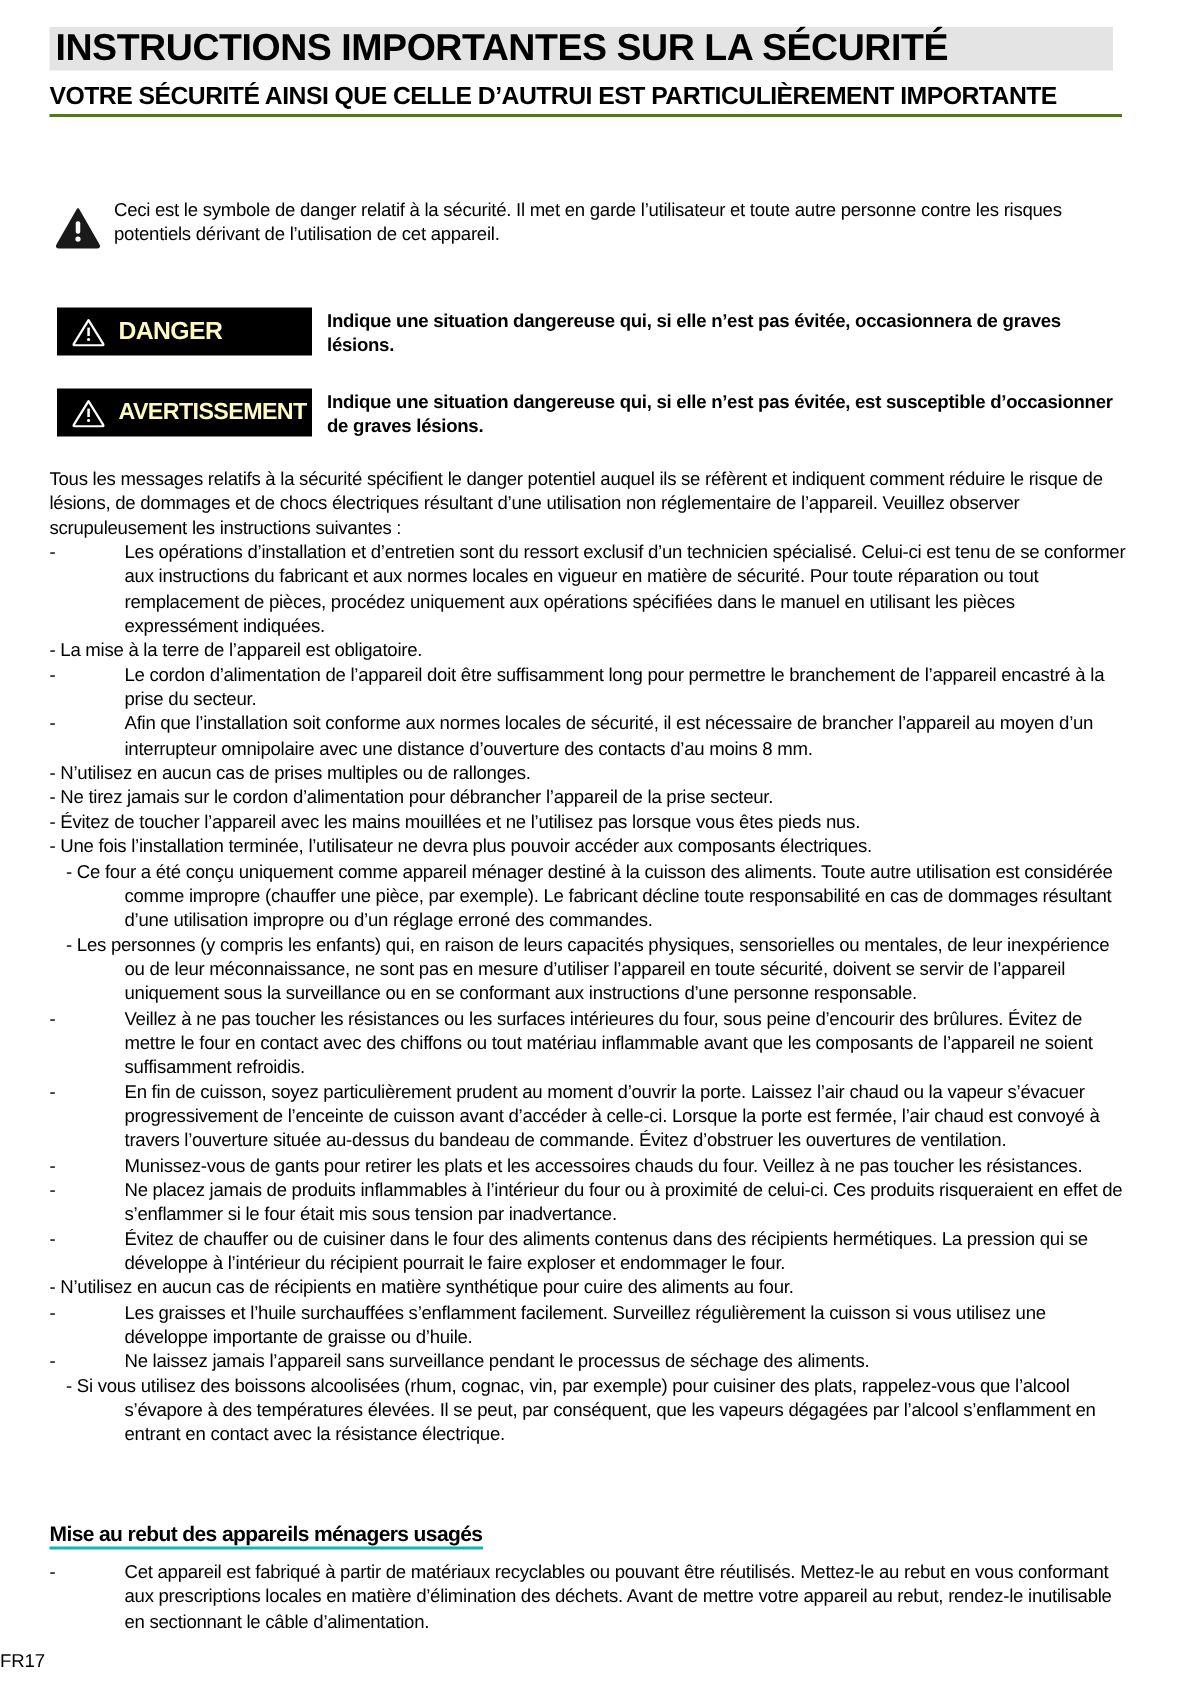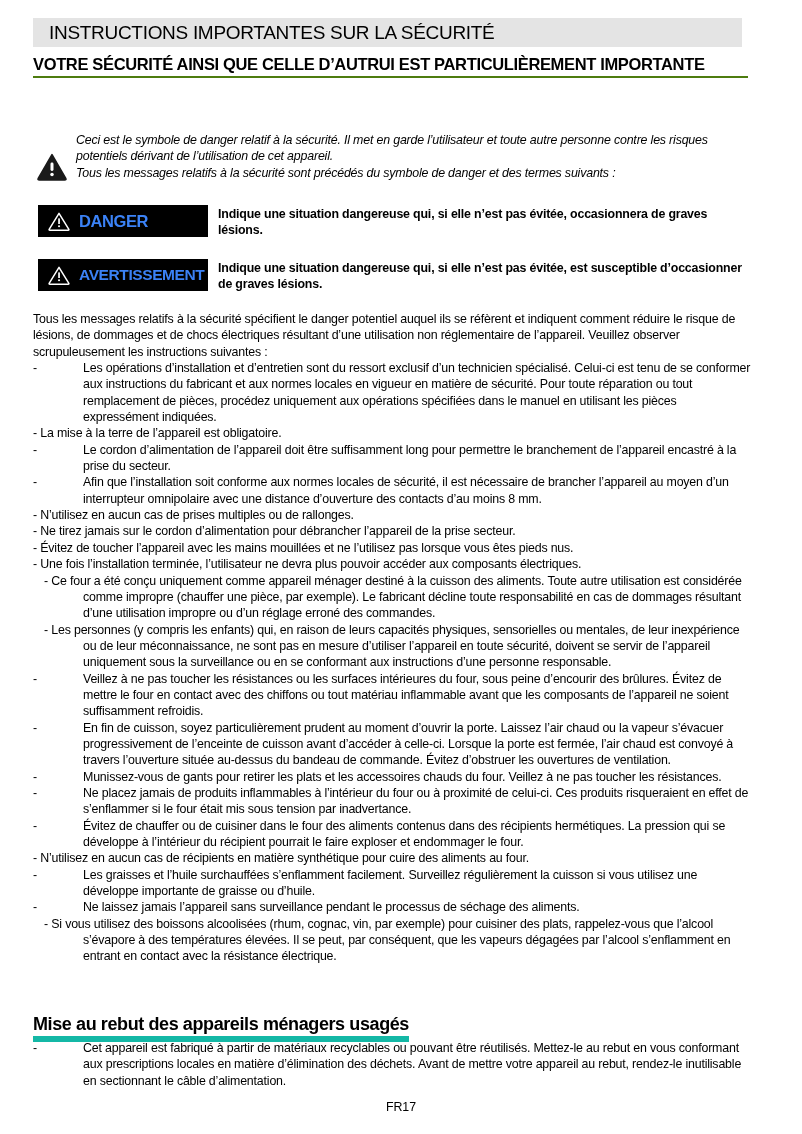--- a/index.html
+++ b/index.html
@@ -28,24 +28,24 @@
     position: absolute;
     left: 33px;
     top: 18px;
     width: 709px;
     height: 29px;
     background: #e4e4e4;
     display: flex;
     align-items: center;
   }
   .title-band-text {
-    font-size: 19px;
-    font-weight: normal;
+    font-size: 25px;
+    font-weight: bold;
     letter-spacing: -0.3px;
-    padding-left: 16px;
+    padding-left: 4px;
     white-space: nowrap;
   }
 
   .subtitle {
     position: absolute;
     left: 33px;
     top: 55px;
     width: 715px;
     font-size: 16.5px;
     font-weight: bold;
@@ -67,22 +67,21 @@
     text-align: left;
   }
 
   
   .symbol-block {
     position: absolute;
     left: 33px;
     top: 130px;
     width: 716px;
     display: flex;
-    align-items: flex-end;
-    font-style: italic;
+    align-items: flex-start;
   }
   .tri-icon {
     width: 30px;
     min-width: 30px;
     height: 28px;
     margin-top: 8px;
     margin-left: 4px;
     margin-right: 9px;
   }
   .tri-icon svg { display: block; }
@@ -114,21 +113,21 @@
     box-sizing: border-box;
   }
   .signal-box .tri-sm {
     width: 22px;
     min-width: 22px;
     height: 19px;
     margin-right: 9px;
   }
   .signal-box .tri-sm svg { display: block; }
   .signal-word {
-    color: #3b82f6;
+    color: #fef9c3;
     font-size: 16.5px;
     font-weight: bold;
     letter-spacing: -0.4px;
     white-space: nowrap;
   }
   .signal-word.small { font-size: 15.5px; }
 
   .signal-desc {
     margin-left: 10px;
     font-size: 12.4px;
@@ -175,24 +174,24 @@
     margin: 0;
     padding-left: 50px;
     text-indent: -39px;
   }
 
   
   .section-heading {
     position: absolute;
     left: 33px;
     top: 1014px;
-    font-size: 18px;
+    font-size: 14px;
     font-weight: bold;
     letter-spacing: -0.4px;
-    border-bottom: 6px solid #14b8a6;
+    border-bottom: 2px solid #14b8a6;
     padding-bottom: 1px;
     display: inline-block;
     white-space: nowrap;
   }
 
   .disposal-flow {
     position: absolute;
     left: 33px;
     top: 1040px;
     width: 718px;
@@ -200,21 +199,20 @@
     line-height: 16.35px;
     letter-spacing: -0.18px;
   }
 
   
   .footer {
     position: absolute;
     left: 0;
     top: 1100px;
     width: 802px;
-    text-align: center;
     font-size: 12.4px;
     letter-spacing: -0.1px;
   }
 </style>
 </head>
 <body>
 
 <div class="page">
 
   <div class="title-band">
@@ -227,21 +225,20 @@
   <div class="symbol-block">
     <span class="tri-icon">
       <svg viewBox="0 0 30 28" width="30" height="28" aria-hidden="true">
         <path d="M15 1.6 L28.6 25.2 Q29.6 26.9 27.6 26.9 L2.4 26.9 Q0.4 26.9 1.4 25.2 Z" fill="#1a1a1a" stroke="#1a1a1a" stroke-width="1.6" stroke-linejoin="round"></path>
         <rect x="13.5" y="9.5" width="3" height="8.4" rx="1.4" fill="#ffffff"></rect>
         <circle cx="15" cy="21.4" r="1.75" fill="#ffffff"></circle>
       </svg>
     </span>
     <span class="symbol-text">
       <span>Ceci est le symbole de danger relatif à la sécurité. Il met en garde l’utilisateur et toute autre personne contre les risques potentiels dérivant de l’utilisation de cet appareil.</span><br>
-      <span>Tous les messages relatifs à la sécurité sont précédés du symbole de danger et des termes suivants :</span>
     </span>
   </div>
 
   <div class="signal-row danger">
     <div class="signal-box">
       <span class="tri-sm">
         <svg viewBox="0 0 22 19" width="22" height="19" aria-hidden="true">
           <path d="M11 1.4 L20.7 17.1 Q21.4 18.2 20.1 18.2 L1.9 18.2 Q0.6 18.2 1.3 17.1 Z" fill="none" stroke="#ffffff" stroke-width="1.5" stroke-linejoin="round"></path>
           <rect x="10.2" y="6.4" width="1.7" height="5.6" fill="#ffffff"></rect>
           <circle cx="11.05" cy="14.3" r="1.05" fill="#ffffff"></circle>

